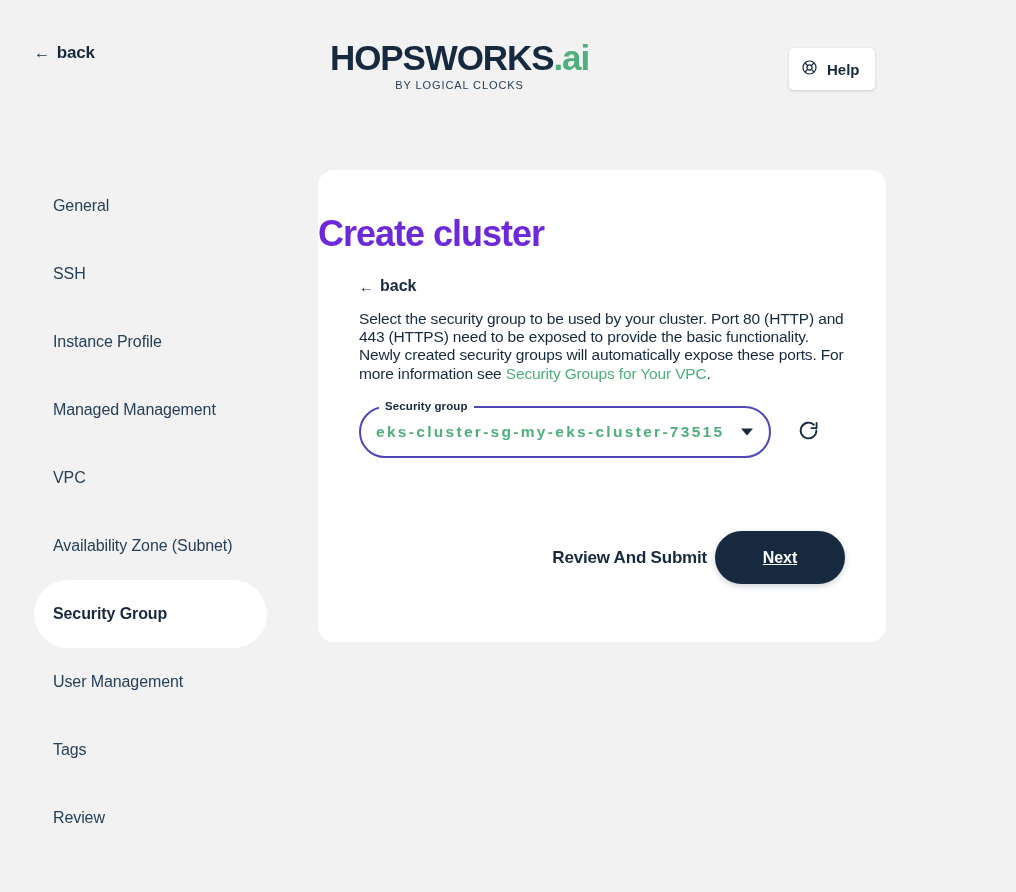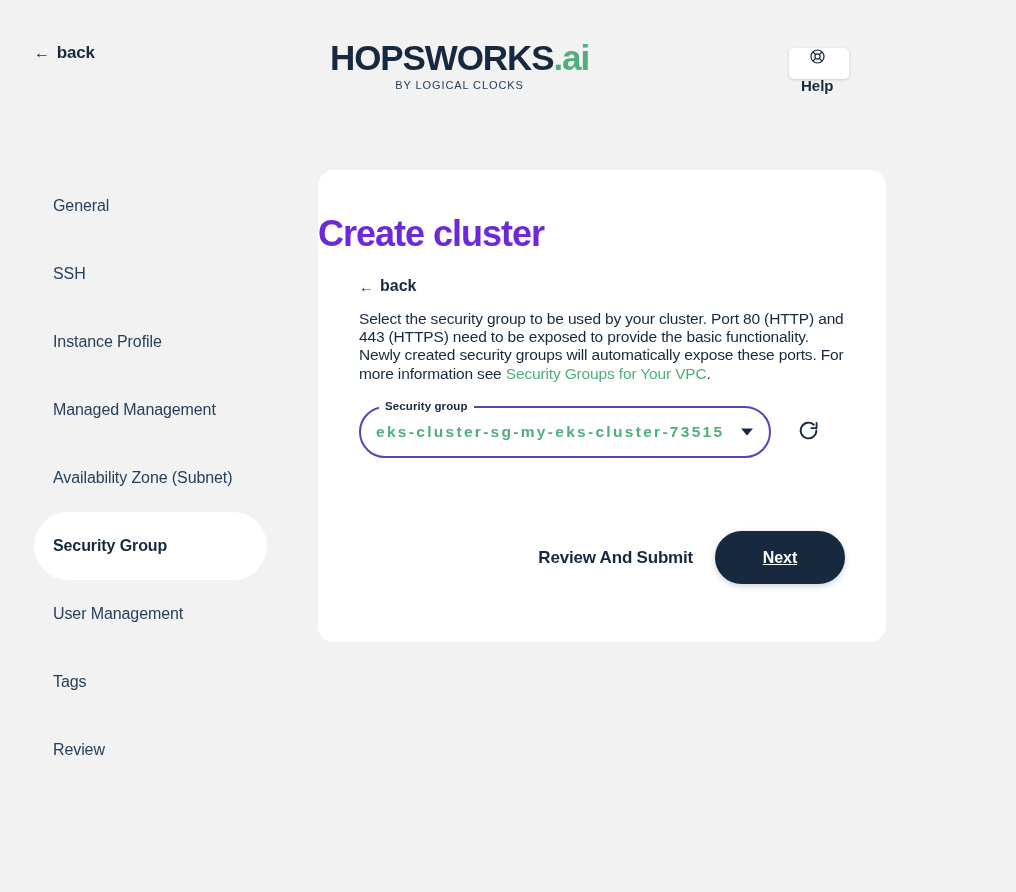--- a/index.html
+++ b/index.html
@@ -66,35 +66,34 @@
     font-weight: normal;
     letter-spacing: 0.9px;
     color: #27405a;
     line-height: 1;
   }
 
   .help-btn {
     position: absolute;
     left: 789px;
     top: 48px;
-    height: 31px;
+    height: 42px;
     padding: 0 15px 0 12px;
     background: #ffffff;
     border: none;
     border-radius: 5px;
     box-shadow: 0 1px 3px rgba(23,41,63,0.18);
     display: flex;
     align-items: center;
     gap: 9px;
     font-size: 15px;
     font-weight: bold;
     color: #17293f;
     font-family: "Liberation Sans", sans-serif;
     cursor: pointer;
-    flex-direction: column;
   }
   .help-icon { display: block; }
 
   
   .sidebar {
     position: absolute;
     left: 34px;
     top: 172px;
     width: 233px;
   }
@@ -250,21 +249,21 @@
     justify-content: center;
   }
 
   
   .actions {
     position: absolute;
     right: 41px;
     bottom: 58px;
     display: flex;
     align-items: center;
-    gap: 20px;
+    gap: 6px;
     margin-left: 27px;
   }
   .link-btn {
     background: none;
     border: none;
     font-family: "Liberation Sans", sans-serif;
     font-size: 17px;
     font-weight: bold;
     color: #17293f;
     letter-spacing: -0.2px;
@@ -324,20 +323,23 @@
   <div class="side-item">
     <span>SSH</span>
   </div>
   <div class="side-item">
     <span>Instance Profile</span>
   </div>
   <div class="side-item">
     <span>Managed Management</span>
   </div>
   <div class="side-item">
+    <span>VPC</span>
+  </div>
+  <div class="side-item">
     <span>Availability Zone (Subnet)</span>
   </div>
   <div class="side-item active">
     <span>Security Group</span>
   </div>
   <div class="side-item">
     <span>User Management</span>
   </div>
   <div class="side-item">
     <span>Tags</span>

